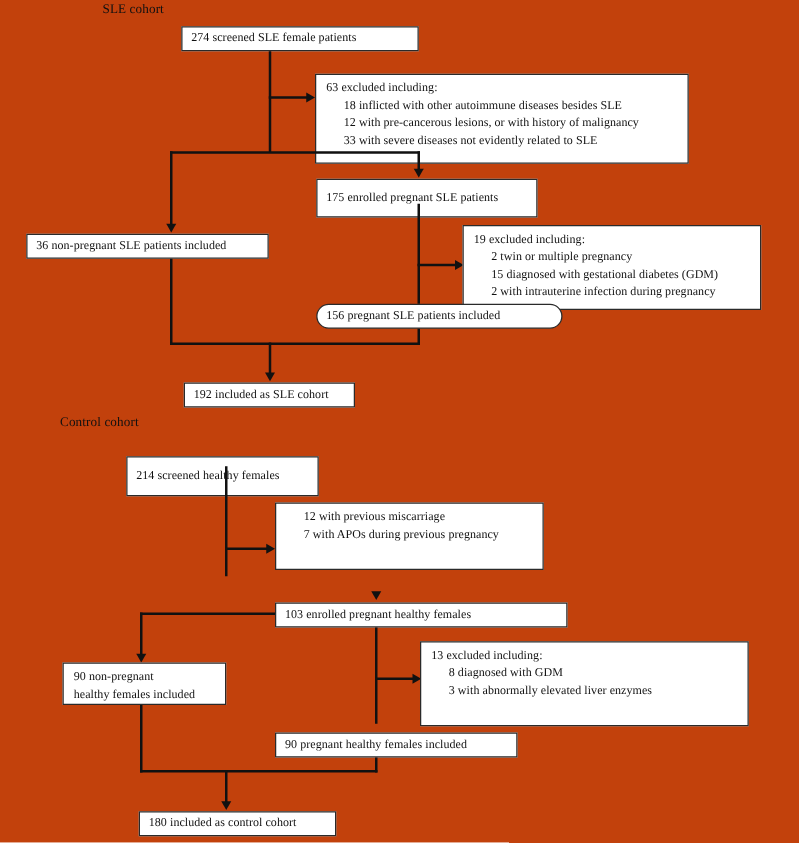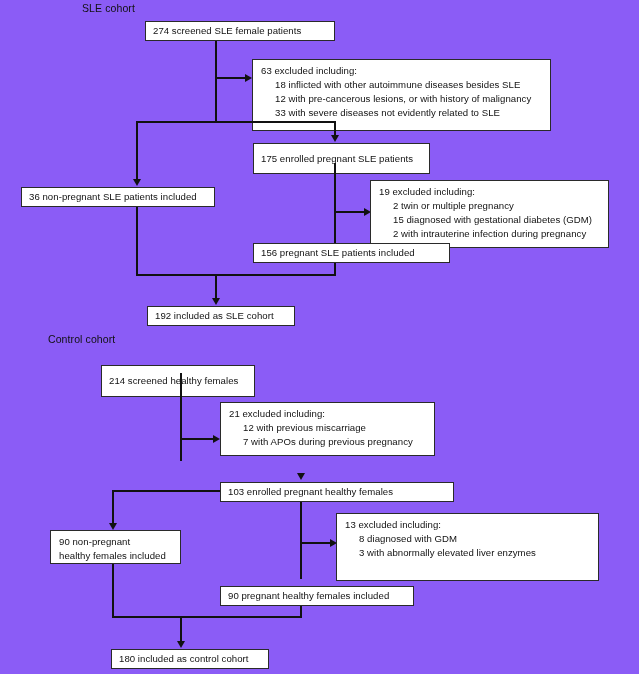--- a/index.html
+++ b/index.html
@@ -1,20 +1,20 @@
 <!DOCTYPE html>
 <html><head>
 <meta charset="utf-8">
 <style>
   html,body{margin:0;padding:0;background:#fff;}
   #page{
     position:relative;
     width:639px;height:674px;
-    background:#8b5cf6;
-    font-family:Liberation Sans, sans-serif;
+    background:#c2410c;
+    font-family:Liberation Serif, serif;
     overflow:hidden;
   }
   .cohort-label{
     position:absolute;
     font-size:10.5px;
     color:#111;
     white-space:nowrap;
     letter-spacing:0.1px;
   }
   .node{
@@ -91,47 +91,46 @@
   <div class="h" style="left:334px;top:211px;width:33px;"></div>
   <div class="arrow-r" style="left:364px;top:207.5px;"></div>
 
   <div class="node multi" style="left:370px;top:180px;width:239px;height:68px;">
     <span class="ln">19 excluded including:</span>
     <span class="ind">2 twin or multiple pregnancy</span>
     <span class="ind">15 diagnosed with gestational diabetes (GDM)</span>
     <span class="ind">2 with intrauterine infection during pregnancy</span>
   </div>
 
-  <div class="node center" style="left:253px;top:243px;width:197px;height:20px;">
+  <div class="node center" style="left:253px;top:243px;width:197px;height:20px;border-radius:10px;">
     <span>156 pregnant SLE patients included</span>
   </div>
 
   <div class="v" style="left:334px;top:263px;height:13px;"></div>
   <div class="v" style="left:136px;top:207px;height:69px;"></div>
   <div class="h" style="left:136px;top:274px;width:200px;"></div>
   <div class="v" style="left:215px;top:274px;height:26px;"></div>
   <div class="arrow-d" style="left:211.5px;top:298px;"></div>
 
-  <div class="node center" style="left:147px;top:306px;width:148px;height:20px;">
+  <div class="node center" style="left:147px;top:306px;width:137px;height:20px;">
     <span>192 included as SLE cohort</span>
   </div>
 
   <div class="cohort-label" style="left:48px;top:333px;">Control cohort</div>
 
   <div class="node center" style="left:101px;top:353px;width:154px;height:32px;margin-top:12px;">
     <span>214 screened healthy females</span>
   </div>
 
   <div class="v" style="left:180px;top:373px;height:88px;"></div>
 
   <div class="h" style="left:180px;top:438px;width:36px;"></div>
   <div class="arrow-r" style="left:213px;top:434.5px;"></div>
 
   <div class="node multi" style="left:220px;top:402px;width:215px;height:54px;">
-    <span class="ln">21 excluded including:</span>
     <span class="ind">12 with previous miscarriage</span>
     <span class="ind">7  with APOs during previous pregnancy</span>
   </div>
 
   <div class="h" style="left:112px;top:490px;width:190px;"></div>
   <div class="v" style="left:112px;top:490px;height:35px;"></div>
   <div class="arrow-d" style="left:108.5px;top:523px;"></div>
   <div class="v" style="left:300px;top:490px;height:-1px;"></div>
   <div class="arrow-d" style="left:296.5px;top:473px;"></div>
 

